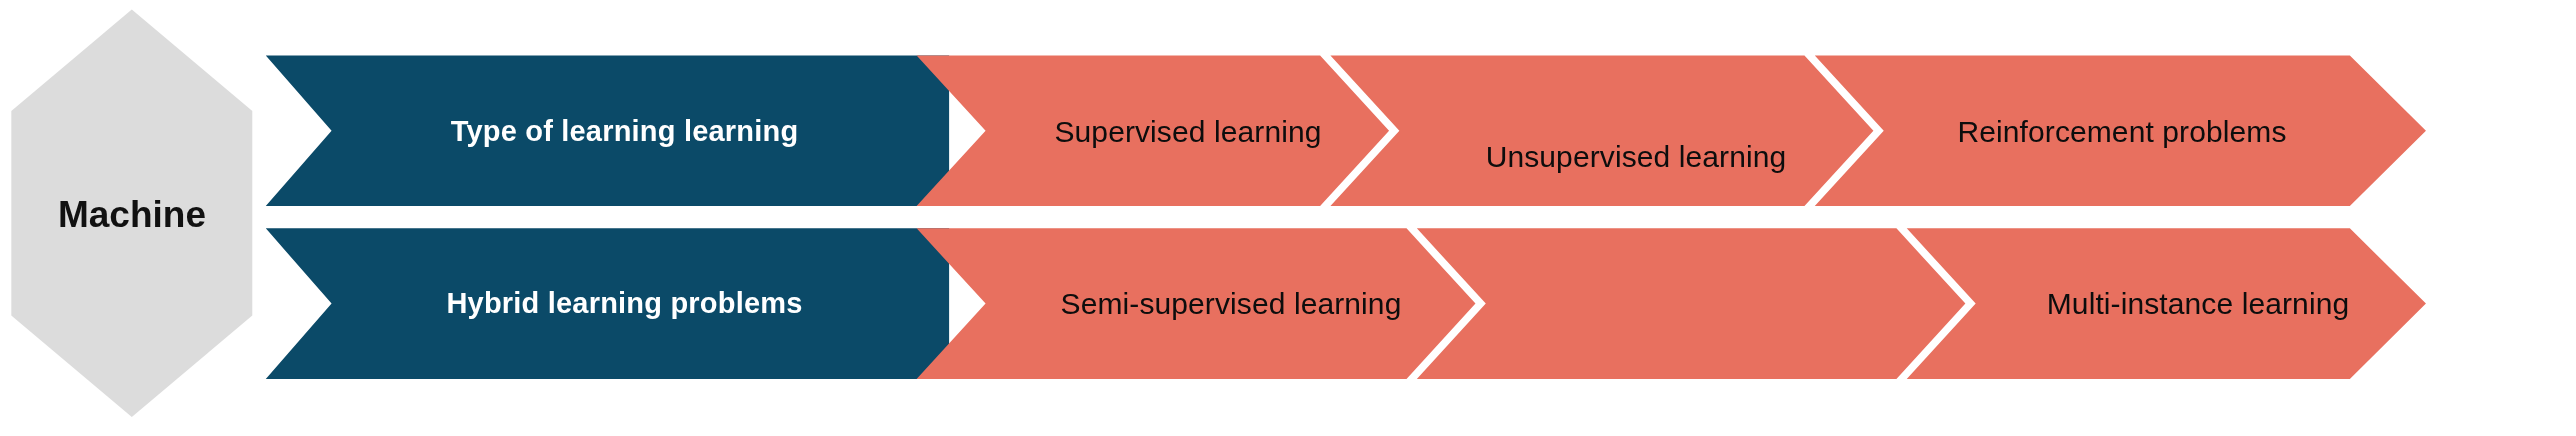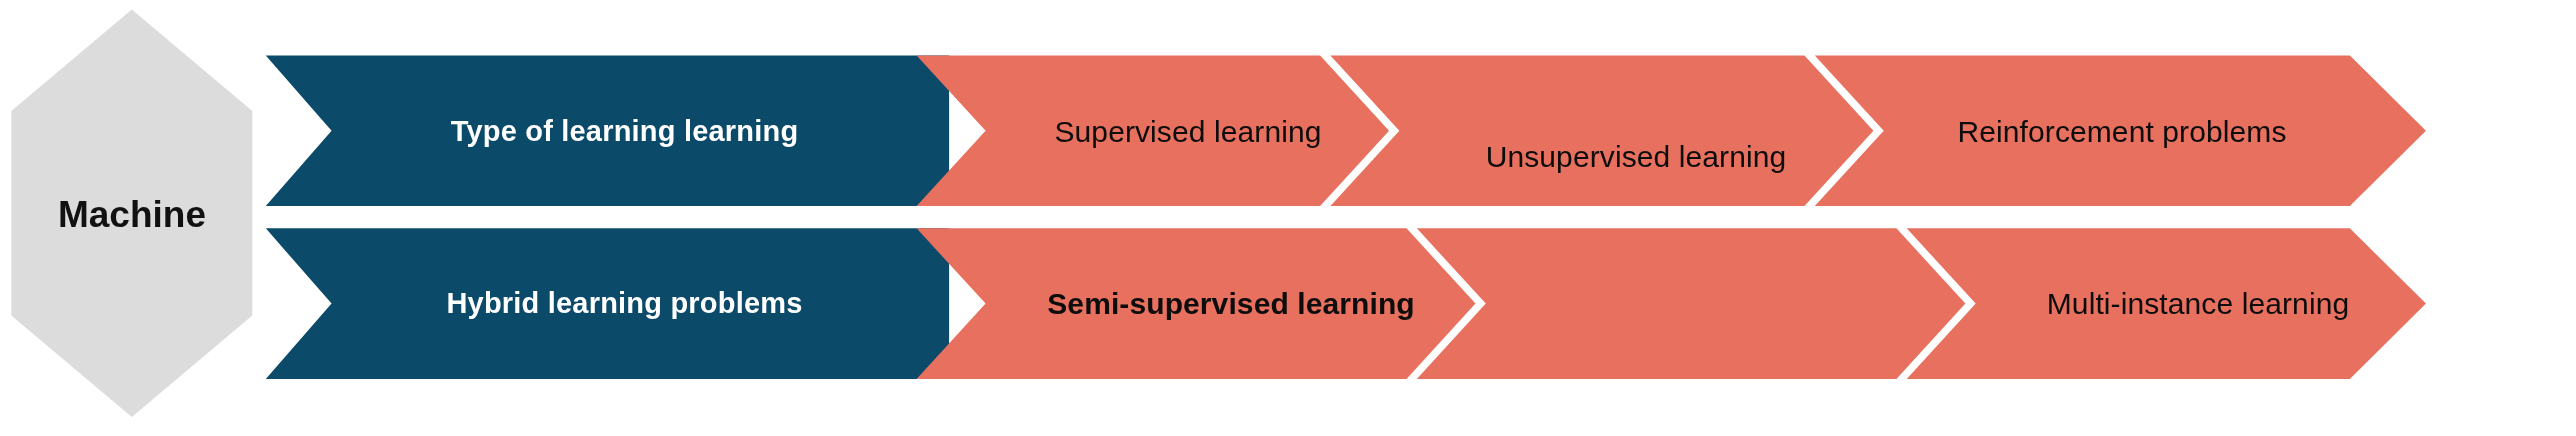--- a/index.html
+++ b/index.html
@@ -86,19 +86,19 @@
   <div class="label cat-label" style="left:331px; top:56px; width:587px; height:151px;">Type of learning learning</div>
 
   <div class="label item-label" style="left:986px; top:56px; width:404px; height:151px;">Supervised learning</div>
 
   <div class="label item-label" style="left:1399px; top:56px; width:474px; height:151px;margin-top:25px;">Unsupervised learning</div>
 
   <div class="label item-label" style="left:1884px; top:56px; width:476px; height:151px;">Reinforcement problems</div>
 
   <div class="label cat-label" style="left:331px; top:228px; width:587px; height:151px;">Hybrid learning problems</div>
 
-  <div class="label item-label" style="left:986px; top:228px; width:490px; height:151px;font-weight:bold;">Semi-supervised learning</div>
+  <div class="label item-label" style="left:986px; top:228px; width:490px; height:151px;">Semi-supervised learning</div>
 
 
   <div class="label item-label" style="left:1976px; top:228px; width:444px; height:151px;">Multi-instance learning</div>
 
 </div>
 
 
 </body></html>

